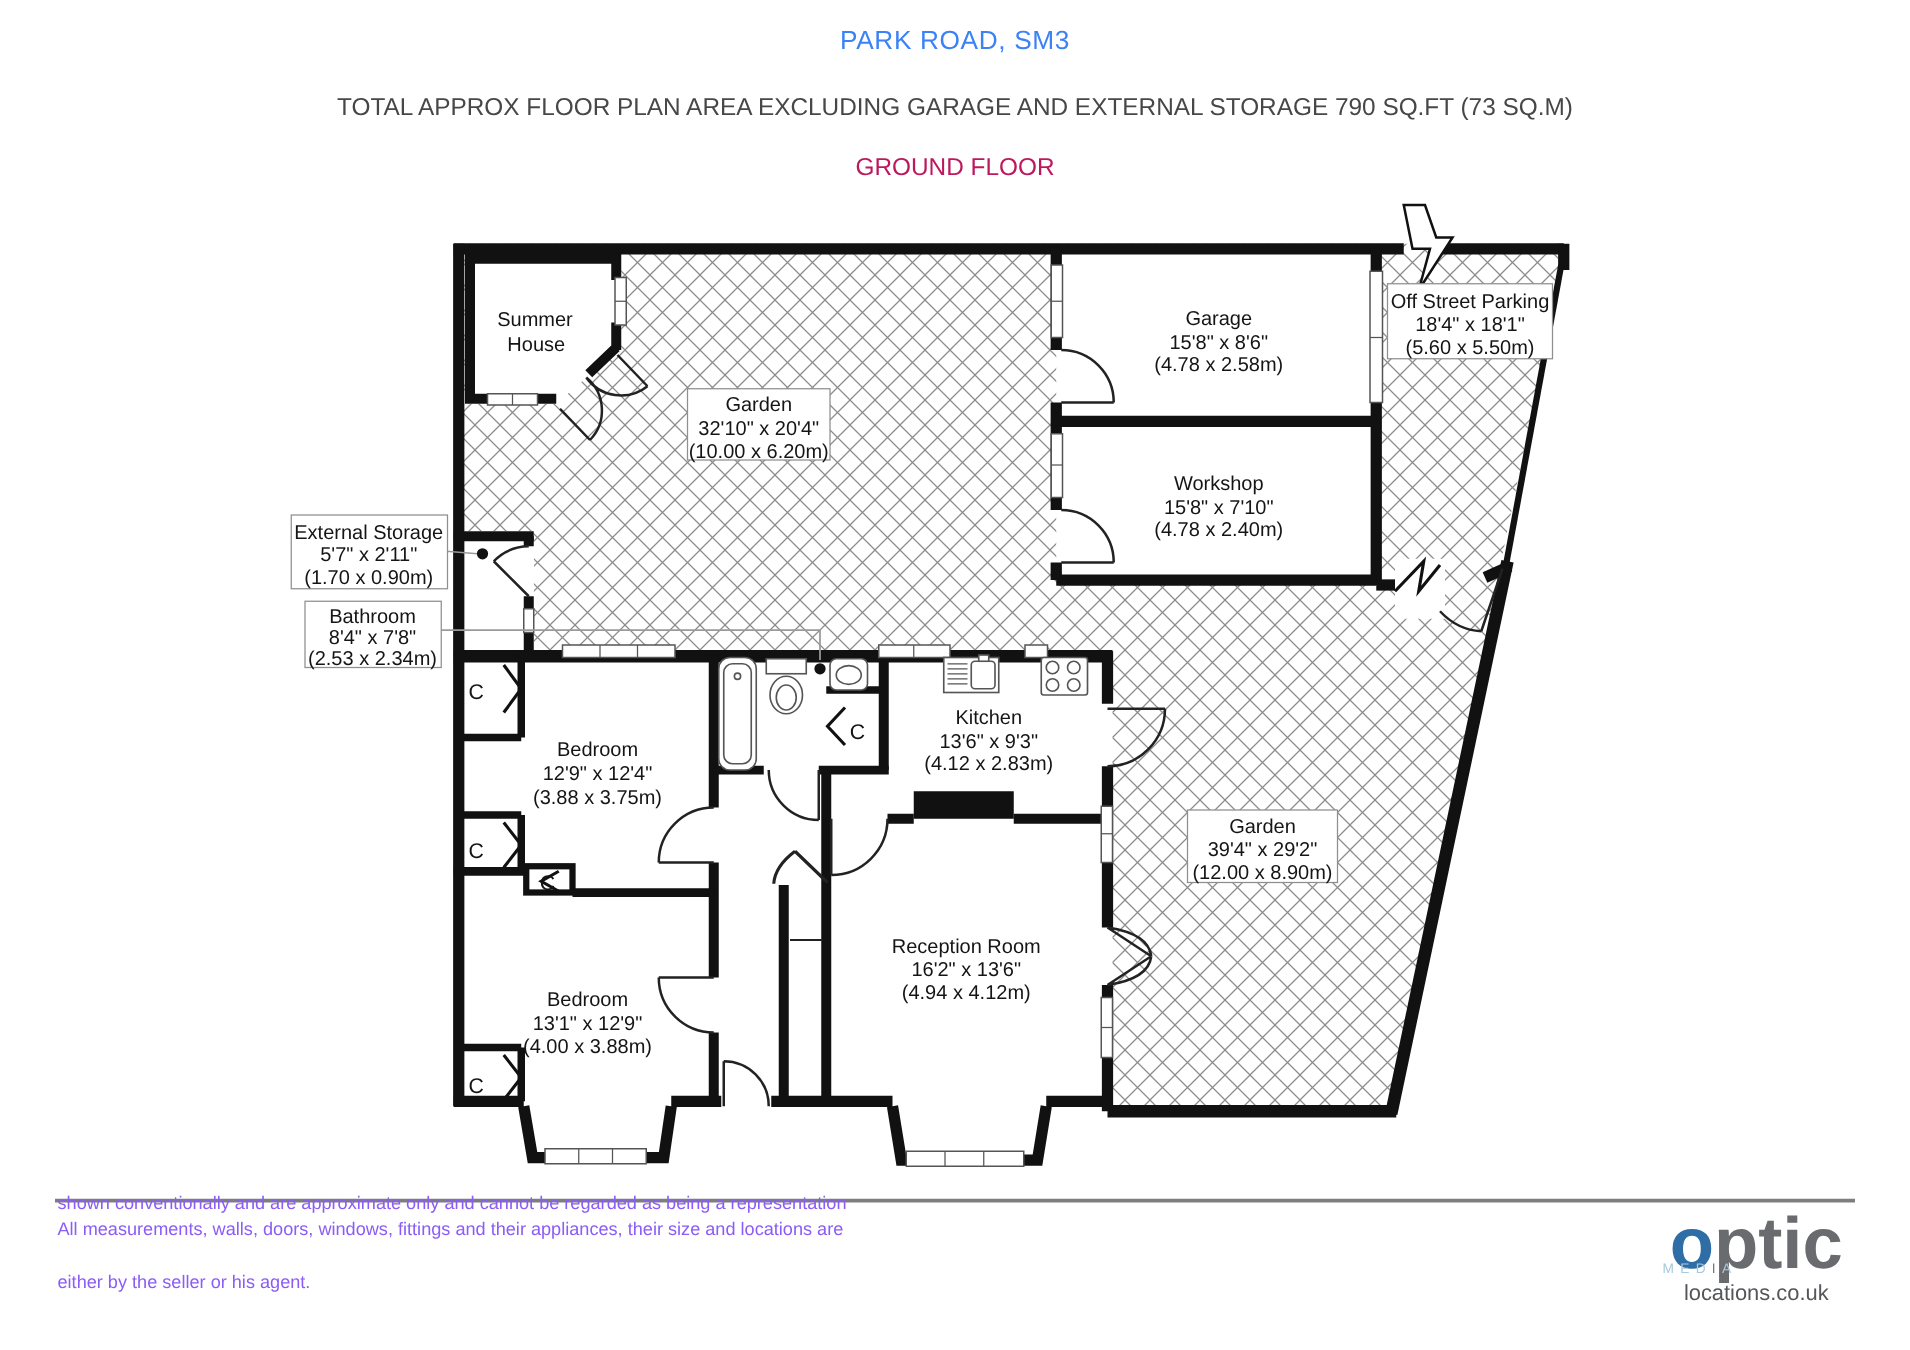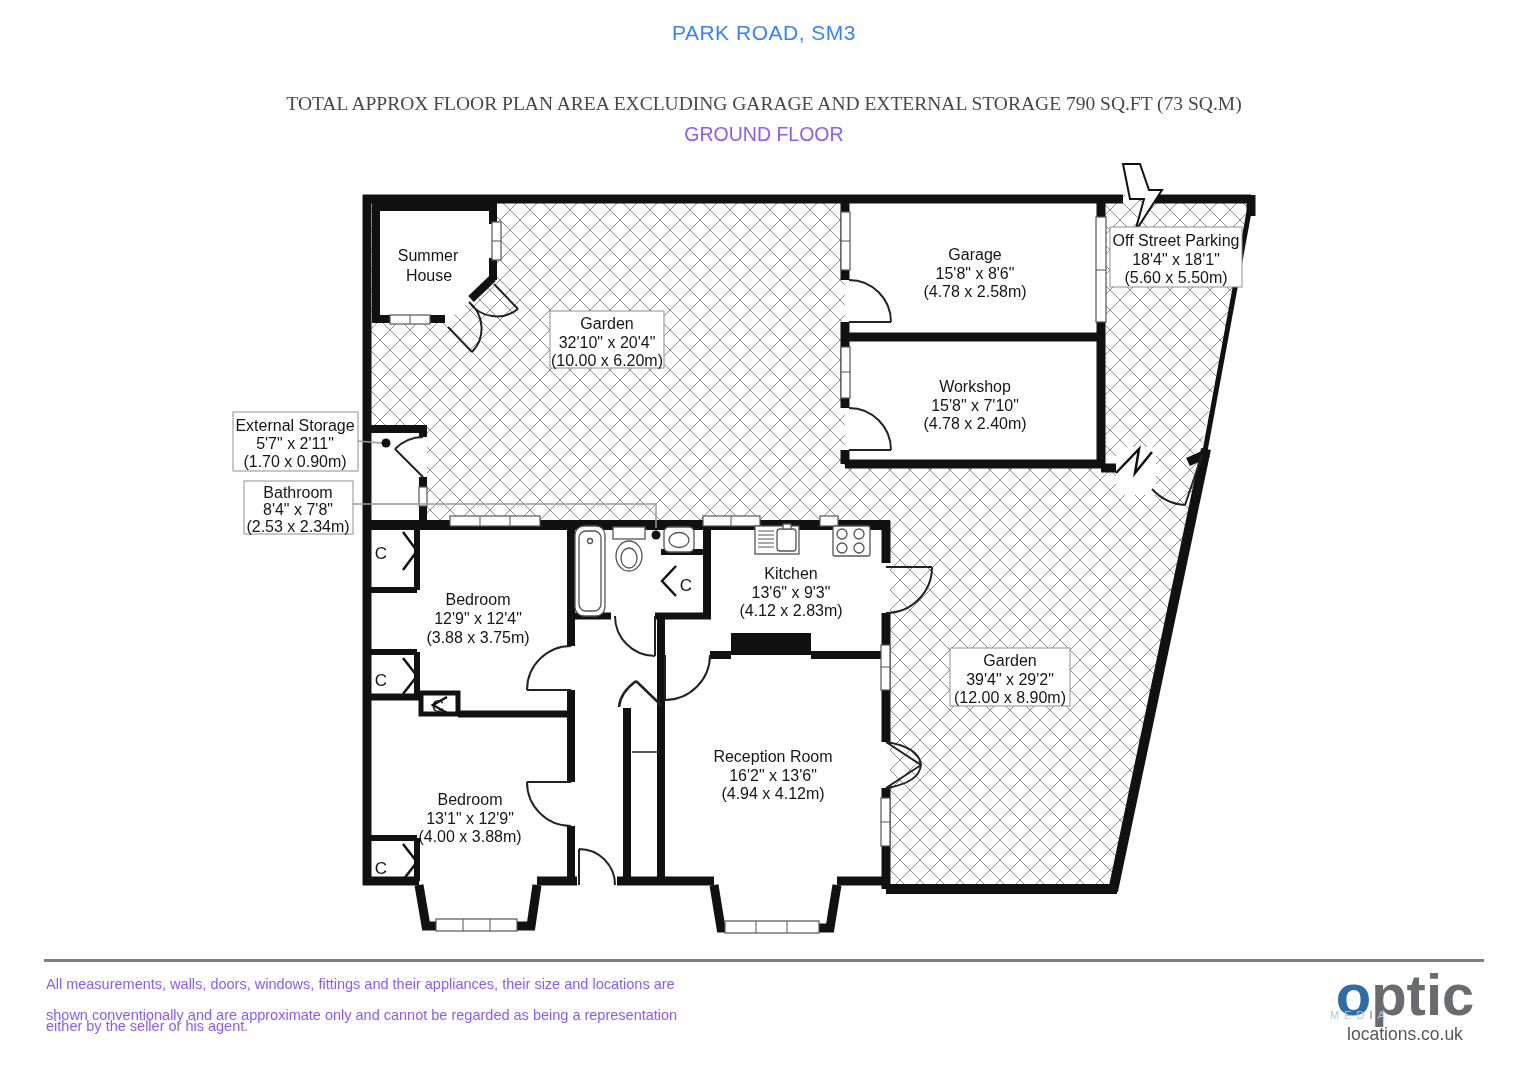--- a/index.html
+++ b/index.html
@@ -1,26 +1,26 @@
 <!DOCTYPE html>
 <html><head>
 <meta charset="utf-8">
 <style>
   html,body{margin:0;padding:0;background:#fff;}
   #page{position:relative;width:1528px;height:1080px;background:#ffffff;overflow:hidden;
         font-family:"Liberation Sans","DejaVu Sans",sans-serif;}
   .hdr{position:absolute;left:0;width:100%;text-align:center;color:#3c3c3c;}
   #title{top:21px;font-size:21px;letter-spacing:.5px;color:#3b82f6;}
   #sub1{top:58px;font-size:19.5px;color:#474747;}
-  #sub2{top:93px;font-size:19.5px;color:#474747;font-family:Liberation Serif, serif;}
-  #sub3{top:123px;font-size:19.5px;color:#8b5cf6;}
+  #sub2{top:75px;font-size:19.5px;color:#474747;}
+  #sub3{top:123px;font-size:19.5px;color:#be185d;}
   #plan-svg{position:absolute;left:0;top:0;}
   .rule{position:absolute;left:44px;top:959px;width:1440px;height:3px;background:#7e7e7e;}
   .disc{position:absolute;left:46px;color:#8b5cf6;font-size:14.5px;white-space:nowrap;}
-  #d1{top:976px;} #d2{top:1007px;} #d3{top:1018px;}
+  #d1{top:976px;} #d2{top:955px;} #d3{top:1018px;}
   .logo{position:absolute;left:1330px;top:969px;width:150px;text-align:center;}
   .optic{font-size:58px;font-weight:700;color:#6a6b6e;line-height:52px;letter-spacing:0px;}
   .optic .o{color:#2e6da6;}
   .media{font-size:11px;letter-spacing:5px;color:#a9c9dd;margin-top:-12px;text-align:left;padding-right:14px;}
   .media .bar{color:#77787b;}
   .url{font-size:17.5px;color:#55565a;margin-top:3px;letter-spacing:0px;}
   text{font-family:"Liberation Sans","DejaVu Sans",sans-serif;fill:#151515;}
   .rl{font-size:16px;} .cl{font-size:17px;}
   .wall{stroke:#111;fill:none;}
   .lbox{fill:#fff;stroke:#8f8f8f;stroke-width:1;}

